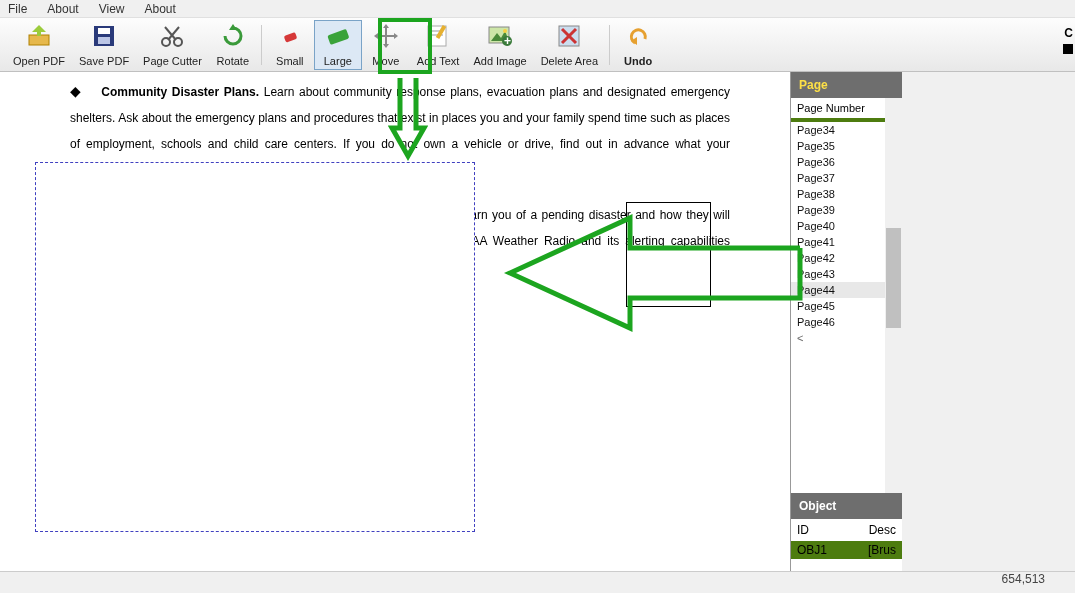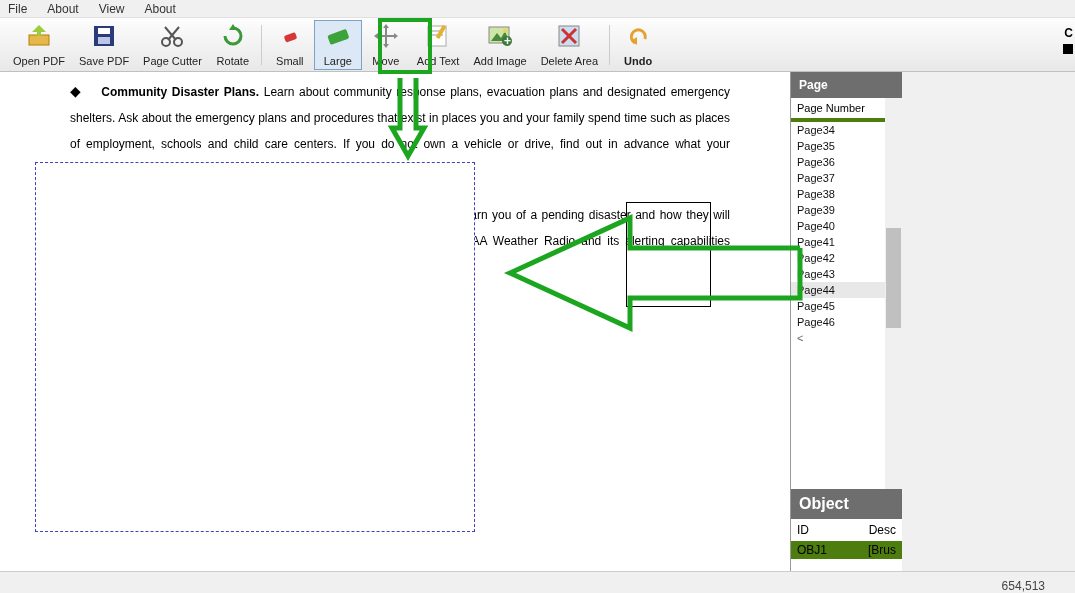--- a/index.html
+++ b/index.html
@@ -13,31 +13,31 @@
 .sep{width:1px;height:40px;background:#ccc;margin:0 4px}
 .highlight-box{position:absolute;border:4px solid #1ca51f;pointer-events:none}
 .workspace{position:relative;display:flex;height:517px}
 .docarea{flex:0 0 790px;background:#fff;position:relative;overflow:hidden}
 .doc-content{position:absolute;left:70px;top:6px;width:660px;font-family:"Times New Roman",serif;font-size:18px;line-height:26px;color:#000;text-align:justify}
 .doc-content b{font-weight:bold}
 .bullet{font-size:14px;margin-right:10px}
 .erase-box{position:absolute;border:1px dashed #4040c0;background:#fff}
 .cursor-box{position:absolute;border:1px solid #000}
 .sidepanel{flex:0 0 112px;background:#fff;border-left:1px solid #999;display:flex;flex-direction:column}
-.panel-hdr{background:#6e6e6e;color:#ffffff;font-weight:bold;padding:6px 8px;font-size:12px}
+.panel-hdr{background:#6e6e6e;color:#fde047;font-weight:bold;padding:6px 8px;font-size:12px}
 .panel-body{flex:1;overflow:hidden;position:relative}
 .pn-label{padding:4px 6px;font-size:11px;color:#000;border-bottom:4px solid #4d7c0f}
 .pn-item{padding:2px 6px;font-size:11px;color:#111;cursor:default}
 .pn-item.sel{background:#e8e8e8}
-.obj-hdr{background:#6e6e6e;color:#fff;font-weight:bold;padding:6px 8px;font-size:16px}
+.obj-hdr{background:#6e6e6e;color:#fff;font-weight:bold;padding:6px 8px;font-size:12px}
 .obj-table{display:flex;padding:4px 6px;font-size:11px;color:#000;justify-content:space-between}
 .obj-row{display:flex;padding:2px 6px;font-size:11px;color:#000;justify-content:space-between;background:#4d7c0f}
 .side-scroll{position:absolute;right:0;top:0;width:17px;height:100%;background:#f0f0f0}
 .side-scroll .sthumb{position:absolute;left:1px;right:1px;top:130px;height:100px;background:#c0c0c0}
-.statusbar{position:absolute;bottom:0;left:0;right:0;height:22px;background:#f0f0f0;border-top:1px solid #ccc;display:flex;align-items:flex-end;justify-content:flex-end;padding-right:30px;font-size:11px;color:#444}
+.statusbar{position:absolute;bottom:0;left:0;right:0;height:22px;background:#f0f0f0;border-top:1px solid #ccc;display:flex;align-items:flex-start;justify-content:flex-end;padding-right:30px;font-size:11px;color:#444}
 .small-right{position:absolute;top:26px;right:2px;font-size:12px;font-weight:bold;color:#000}
 .green-arrow-down{position:absolute;pointer-events:none}
 .green-arrow-left{position:absolute;pointer-events:none}
 </style>
 </head>
 <body>
 
 <div class="menubar">
   <span>File</span>
   <span>About</span>

